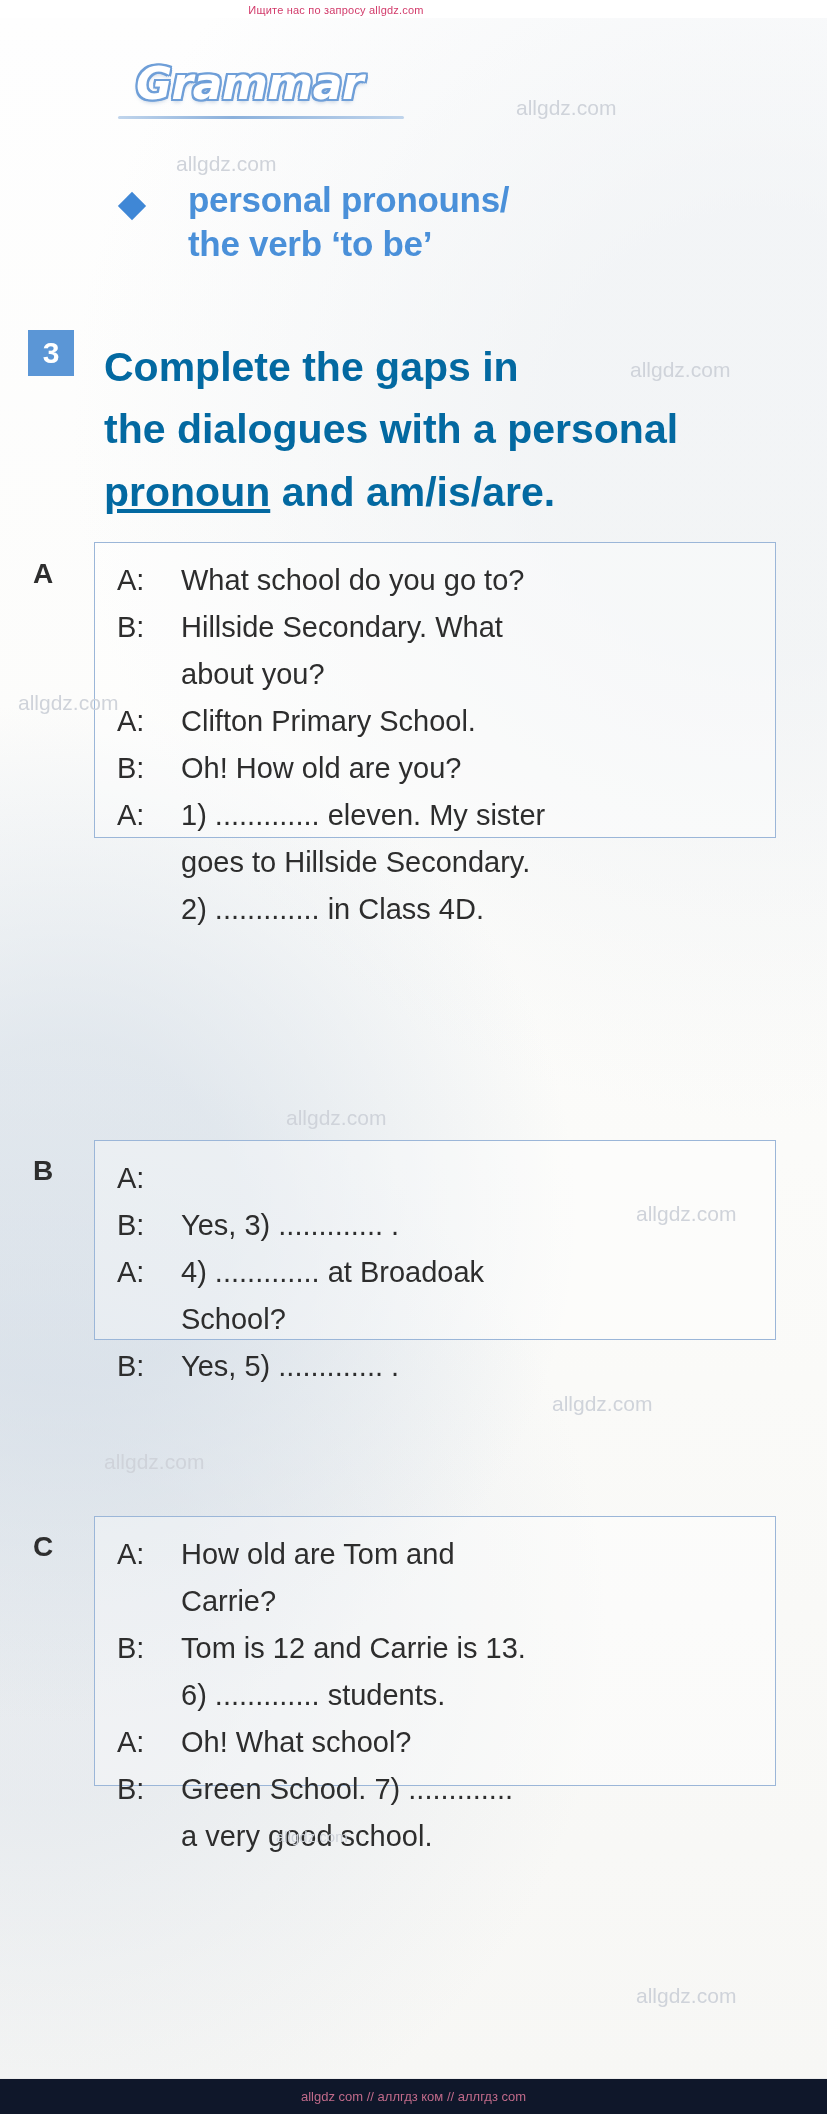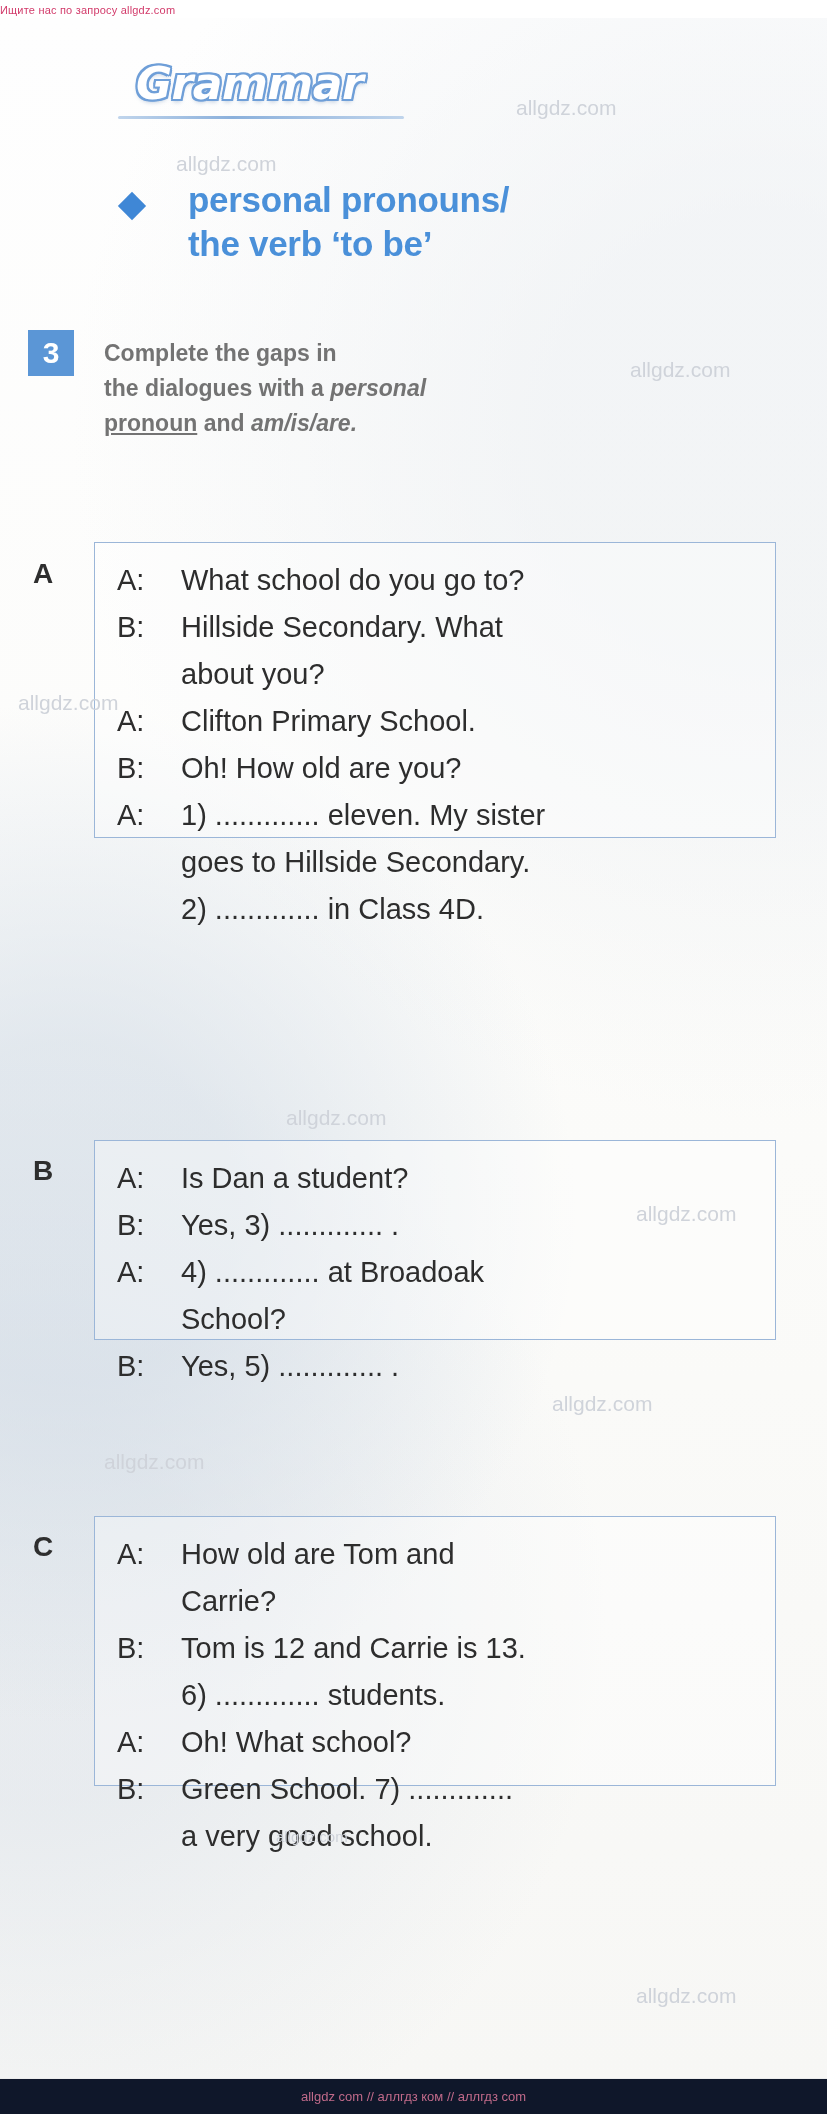--- a/index.html
+++ b/index.html
@@ -16,21 +16,21 @@
   }
 
   
   .top-banner {
     position: absolute;
     top: 0; left: 0;
     width: 672px;
     height: 18px;
     background: #ffffff;
     border-bottom: 1px solid #e8e8e8;
-    text-align: left;
+    text-align: center;
   }
   .top-banner .banner-text {
     display: inline-block;
     color: #d23a6a;
     font-size: 11px;
     line-height: 18px;
     letter-spacing: 0.2px;
   }
 
   
@@ -112,27 +112,26 @@
     font-size: 30px;
     font-weight: bold;
     line-height: 46px;
     text-align: center;
   }
   .ex-instruction {
     position: absolute;
     top: 318px;
     left: 104px;
     width: 620px;
-    color: #737373;
-    font-size: 23px;
+    color: #0369a1;
+    font-size: 41px;
     font-weight: bold;
     line-height: 1.52;
   }
   .ex-instruction .it {
-    font-style: italic;
   }
   .ex-instruction .reg {
     font-weight: bold;
     text-decoration: underline;
   }
 
   
   .dlg-label {
     position: absolute;
     font-size: 28px;
@@ -257,21 +256,20 @@
         <span class="dlg-txt">2) ............. in Class 4D.</span>
       </div>
     </div>
   </div>
 
   <div class="dlg-label" style="top:1137px; left:28px;">B</div>
   <div class="dlg-box" style="top:1122px; left:94px; width:682px; height:200px;">
     <div class="dlg-lines">
       <div class="dlg-line">
         <span class="dlg-spk">A:</span>
-        <span class="dlg-txt">Is Dan a student?</span>
       </div>
       <div class="dlg-line">
         <span class="dlg-spk">B:</span>
         <span class="dlg-txt">Yes, 3) ............. .</span>
       </div>
       <div class="dlg-line">
         <span class="dlg-spk">A:</span>
         <span class="dlg-txt">4) ............. at Broadoak</span>
       </div>
       <div class="dlg-line">

